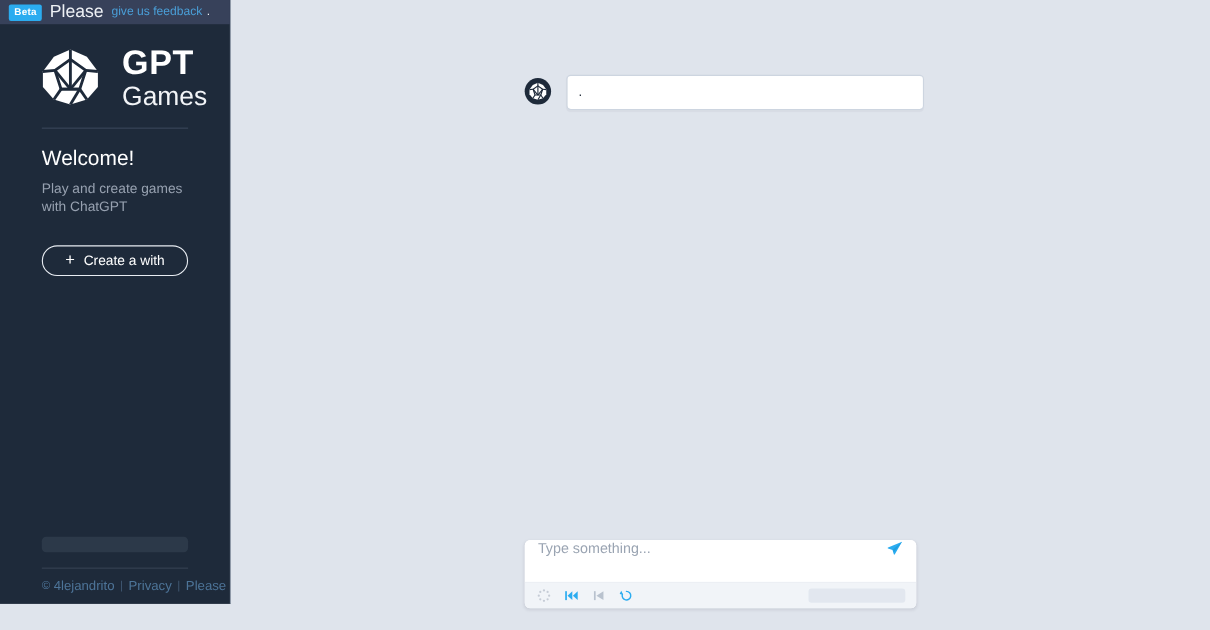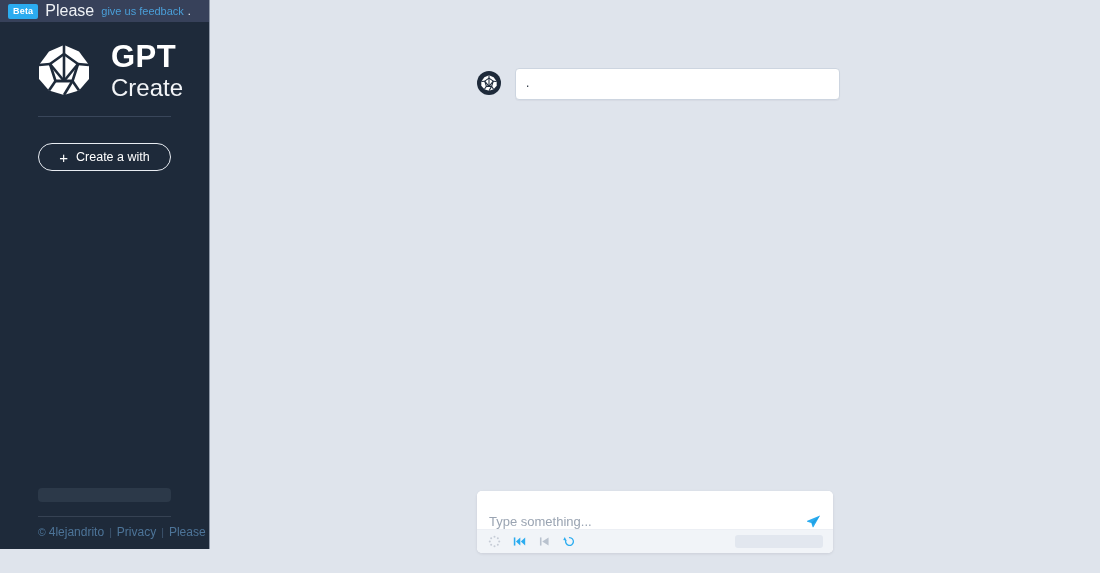--- a/index.html
+++ b/index.html
@@ -204,21 +204,21 @@
     left: 267px;
     bottom: 20px;
     width: 356px;
     background: #ffffff;
     border-radius: 5px;
     box-shadow: 0 1px 3px rgba(16,24,40,.10);
     overflow: hidden;
   }
   .composer-input-row {
     display: flex;
-    align-items: flex-end;
+    align-items: flex-start;
     height: 38px;
     padding: 0 10px 0 12px;
     background: #ffffff;
   }
   .composer-input {
     flex: 1 1 auto;
     border: none;
     outline: none;
     font-size: 13px;
     font-family: "Liberation Sans", sans-serif;
@@ -295,26 +295,30 @@
             <line x1="26" y1="10" x2="26" y2="37"></line>
             <line x1="26" y1="37" x2="12" y2="20"></line>
             <line x1="26" y1="37" x2="40" y2="20"></line>
             <line x1="17.5" y1="37" x2="34.5" y2="37"></line>
             <line x1="34.5" y1="37" x2="26" y2="51"></line>
           </g>
         </svg>
       </span>
       <span class="logo-text">
         <span class="logo-gpt">GPT</span>
-        <span class="logo-games">Create</span>
+        <span class="logo-games">Games</span>
       </span>
     </div>
 
     <div class="divider"></div>
 
+    <div class="welcome-block">
+      <h1 class="welcome-title">Welcome!</h1>
+      <p class="welcome-sub">Play and create games with ChatGPT</p>
+    </div>
 
     <button class="create-game-btn">
       <span class="plus-icon">+</span>
       <span>Create a with</span>
     </button>
 
     <div class="sidebar-spacer"></div>
 
     <div class="sidebar-skeleton"></div>
 

